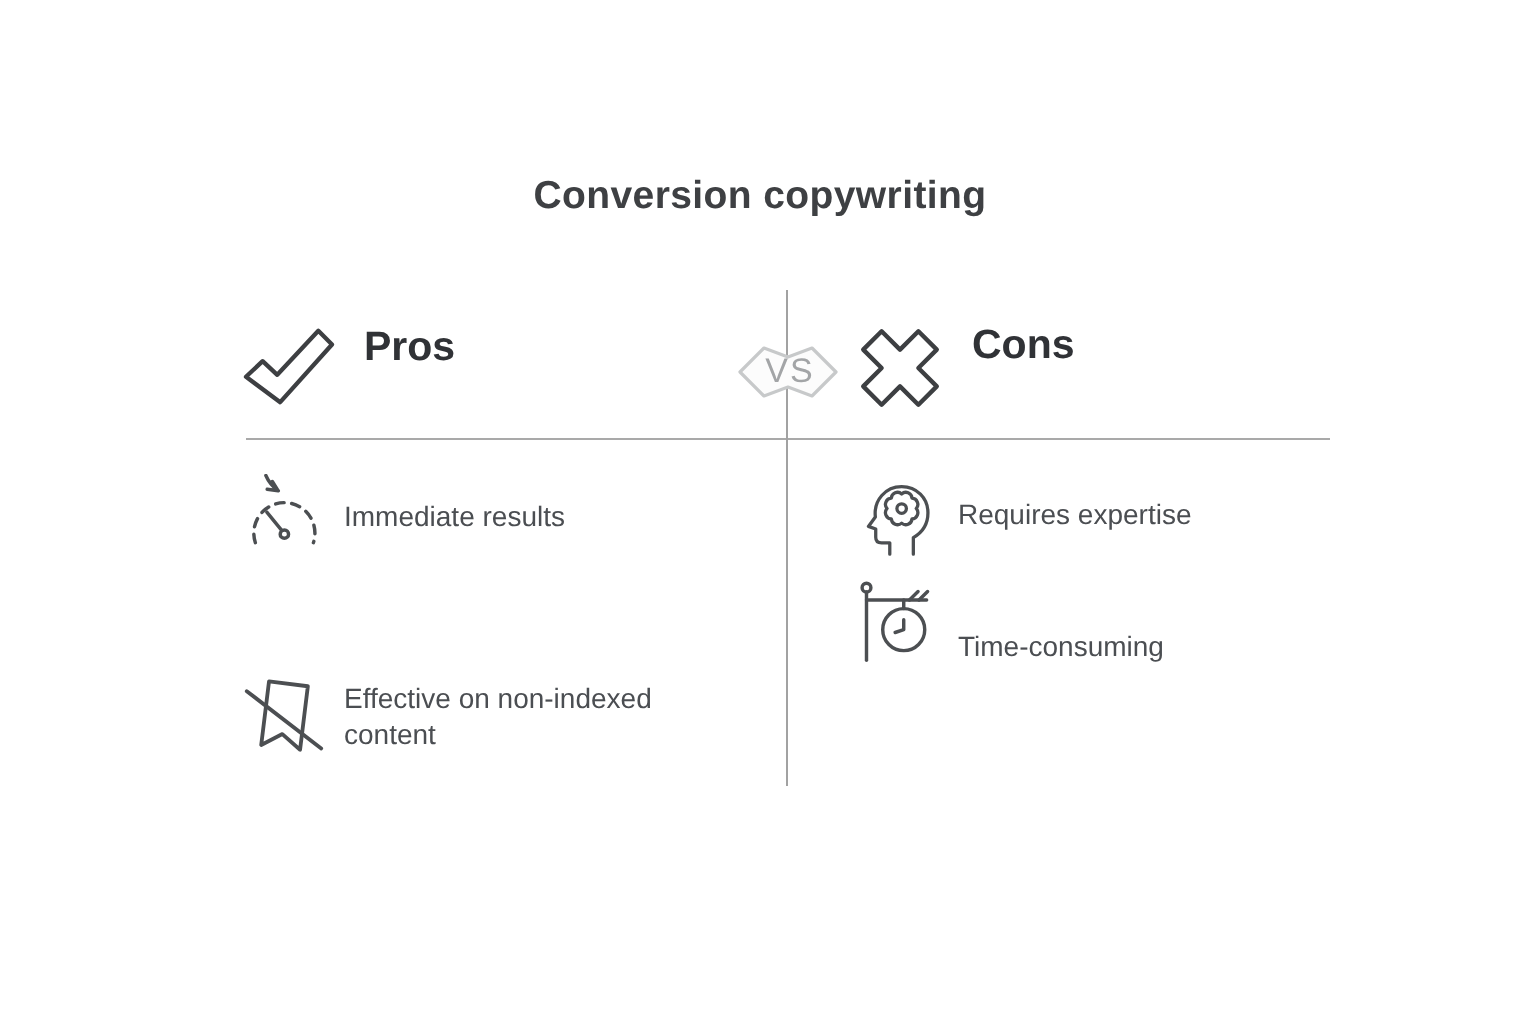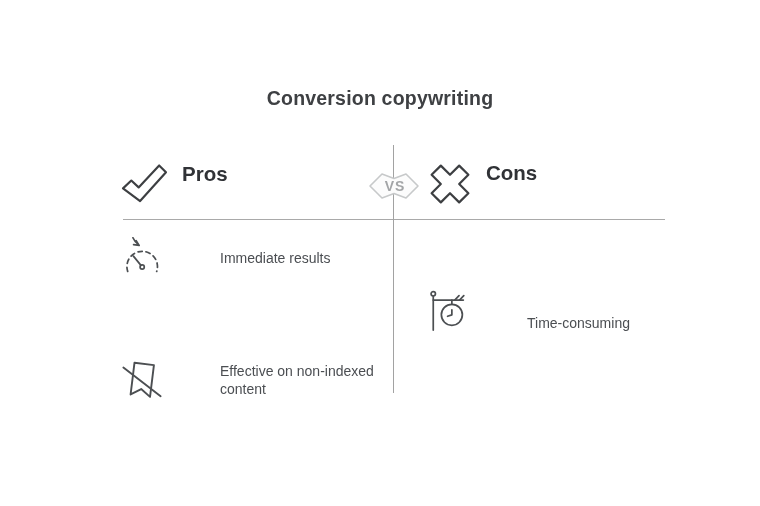--- a/index.html
+++ b/index.html
@@ -14,28 +14,28 @@
   .col-header{position:absolute;display:flex;gap:13px;}
   .col-header.pros{left:120px;top:162px;}
   .col-header.cons{left:427px;top:161px;}
   .col-header .heading{font-size:20.5px;font-weight:700;color:#303236;}
   .h-divider{position:absolute;left:123px;top:219px;width:542px;height:1px;background:#a9a9a9;}
   .v-divider{position:absolute;left:393px;top:145px;width:1px;height:248px;background:#a2a2a2;z-index:1;}
   .vs-badge{position:absolute;left:367px;top:164px;width:54px;height:44px;z-index:2;}
   .vs-badge svg{position:absolute;left:0;top:0;}
   .vs-badge .vs-label{
     position:absolute;inset:0;display:flex;align-items:center;justify-content:center;
-    font-size:14px;font-weight:700;color:#a3a5a7;letter-spacing:1px;padding-left:2px;
+    font-size:17px;font-weight:400;color:#a3a5a7;letter-spacing:1px;padding-left:2px;
   }
   .item{position:absolute;display:flex;align-items:center;gap:9px;}
   .item .icon-box{width:42px;height:42px;flex:0 0 auto;display:flex;align-items:center;justify-content:center;}
-  .item .label{font-size:14px;line-height:18px;color:#4b4e52;max-width:185px;margin-left:48px;}
+  .item .label{font-size:14px;line-height:18px;color:#4b4e52;max-width:185px;}
   .pros-item-1{left:121px;top:237px;}
   .pros-item-2{left:121px;top:291px;}
-  .pros-item-3{left:121px;top:359px;}
+  .pros-item-3{left:121px;top:337px;}
   .cons-item-1{left:428px;top:236px;}
   .cons-item-2{left:428px;top:290px;align-items:flex-end;}
   .ic{stroke:#4c4f52;fill:none;stroke-width:1.8;stroke-linecap:round;stroke-linejoin:round;}
   .ic-hdr{stroke:#3d3f42;fill:none;stroke-width:2.2;stroke-linecap:round;stroke-linejoin:round;}
 </style>
 </head>
 <body>
 
 <div class="canvas">
 
@@ -81,20 +81,30 @@
   <div class="item pros-item-3">
     <span class="icon-box">
       <svg class="ic" width="42" height="42" viewBox="0 0 44 44" style="stroke-width:2">
         <path transform="rotate(7 22 22)" d="M 12 5 H 32.5 V 38.5 L 22.3 31.5 L 12 38.5 Z"></path>
         <path d="M 2.5 9 L 41.5 39"></path>
       </svg>
     </span>
     <span class="label">Effective on non-indexed content</span>
   </div>
 
+  <div class="item cons-item-1">
+    <span class="icon-box">
+      <svg class="ic" width="44" height="44" viewBox="0 0 46 46">
+        <path d="M 18.5 45 V 38.8 H 14 C 12 38.8 10.8 37.6 10.8 35.7 V 31.2 L 6.8 29.8 L 10.6 24.6 C 9.6 15.4 16.2 8 25 8 C 33.2 8 39.4 14.2 39.4 22.3 C 39.4 28.2 36.5 33 31.4 35.9 V 45"></path>
+        <path d="M 33 20 A 3.4 3.4 0 0 1 30.66 25.66 A 3.4 3.4 0 0 1 25 28 A 3.4 3.4 0 0 1 19.34 25.66 A 3.4 3.4 0 0 1 17 20 A 3.4 3.4 0 0 1 19.34 14.34 A 3.4 3.4 0 0 1 25 12 A 3.4 3.4 0 0 1 30.66 14.34 A 3.4 3.4 0 0 1 33 20 Z"></path>
+        <circle cx="25" cy="20" r="2.6"></circle>
+      </svg>
+    </span>
+    <span class="label">Requires expertise</span>
+  </div>
 
   <div class="item cons-item-2">
     <span class="icon-box">
       <svg class="ic" width="42" height="42" viewBox="0 0 44 44">
         <circle cx="5.5" cy="4" r="2.3"></circle>
         <path d="M 5.5 6.3 V 42"></path>
         <path d="M 5.5 10.5 H 37"></path>
         <path d="M 28 10.5 L 32.5 6 M 33 10.5 L 37.5 6"></path>
         <path d="M 25 10.5 V 15"></path>
         <circle cx="25" cy="26" r="11"></circle>

